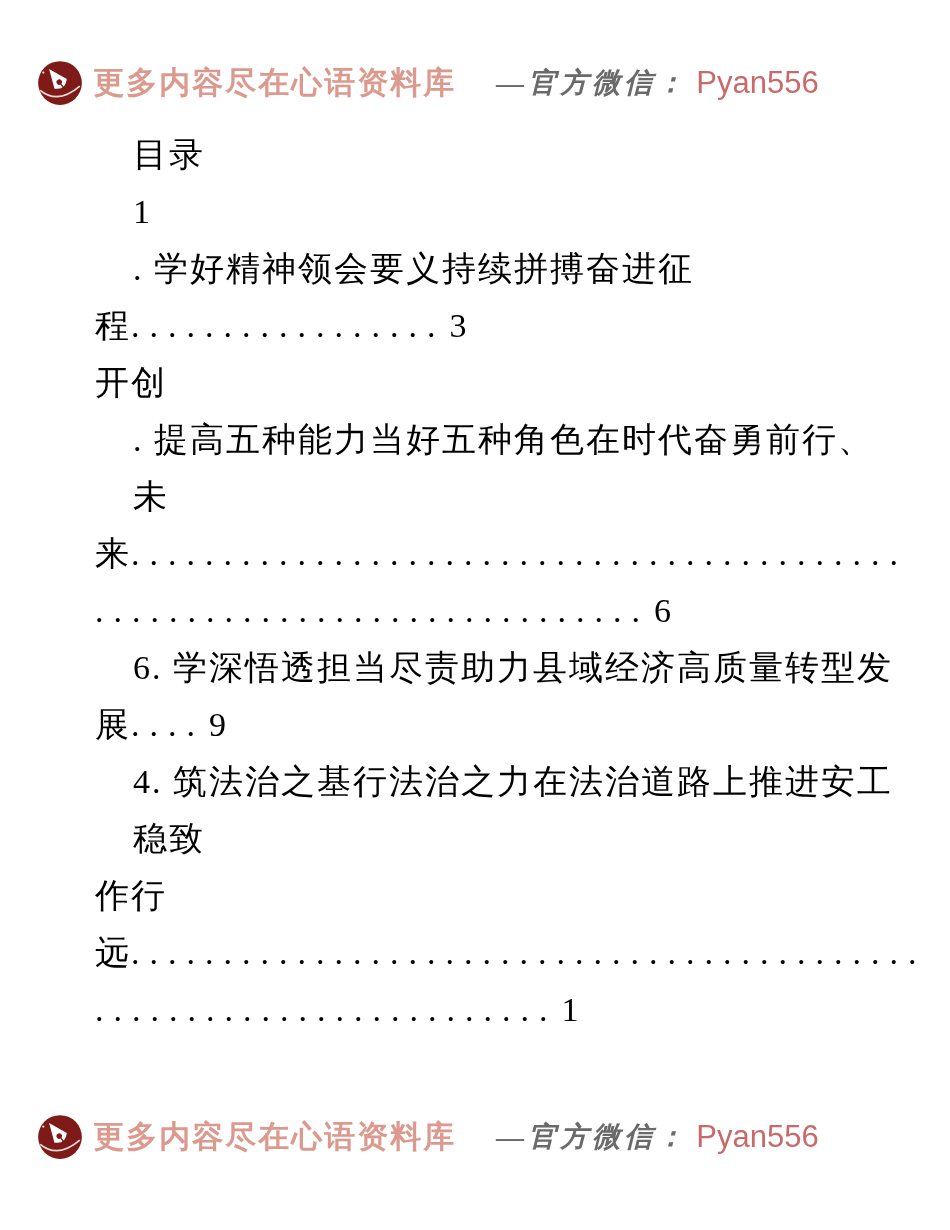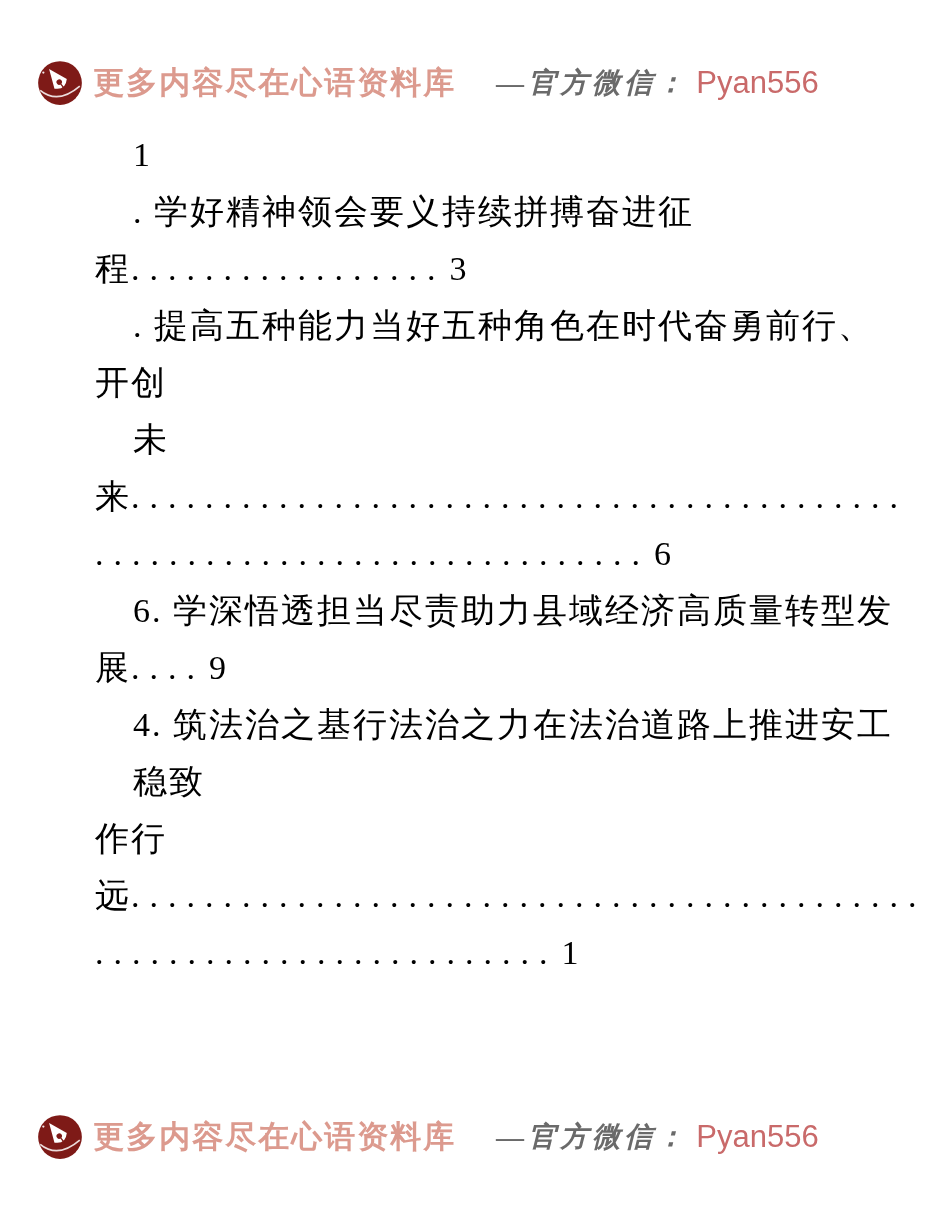--- a/index.html
+++ b/index.html
@@ -75,39 +75,42 @@
         <circle cx="41" cy="38" r="1.1" fill="#ffffff" opacity="0.9"></circle>
       </svg>
     </span>
     <span class="wm-brand">更多内容尽在心语资料库</span>
     <span class="wm-label">—官方微信：</span>
     <span class="wm-account">Pyan556</span>
   </div>
 
   <div class="toc">
 
+    <div class="line indent">
+      <span>目录</span>
+    </div>
 
     <div class="line indent">
       <span>1</span>
     </div>
 
     <div class="line indent">
       <span>. 学好精神领会要义持续拼搏奋进征</span>
     </div>
 
     <div class="line">
       <span>程</span><span class="dots">.................</span><span class="num">3</span>
     </div>
 
+    <div class="line">
+      <span>开创</span>
+    </div>
+
     <div class="line indent">
       <span>. 提高五种能力当好五种角色在时代奋勇前行、</span>
-    </div>
-
-    <div class="line">
-      <span>开创</span>
     </div>
 
     <div class="line indent">
       <span>未</span>
     </div>
 
     <div class="line">
       <span>来</span><span class="dots">..........................................</span>
     </div>
 

